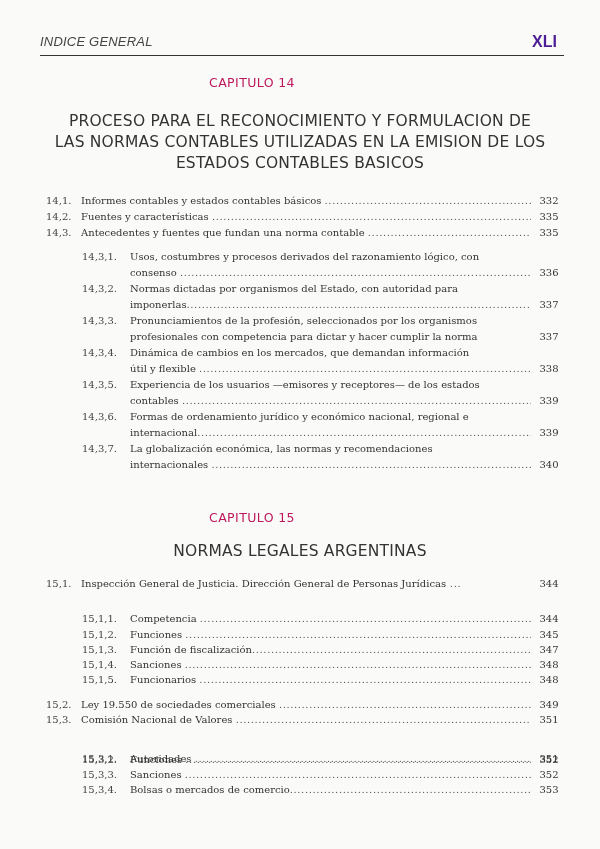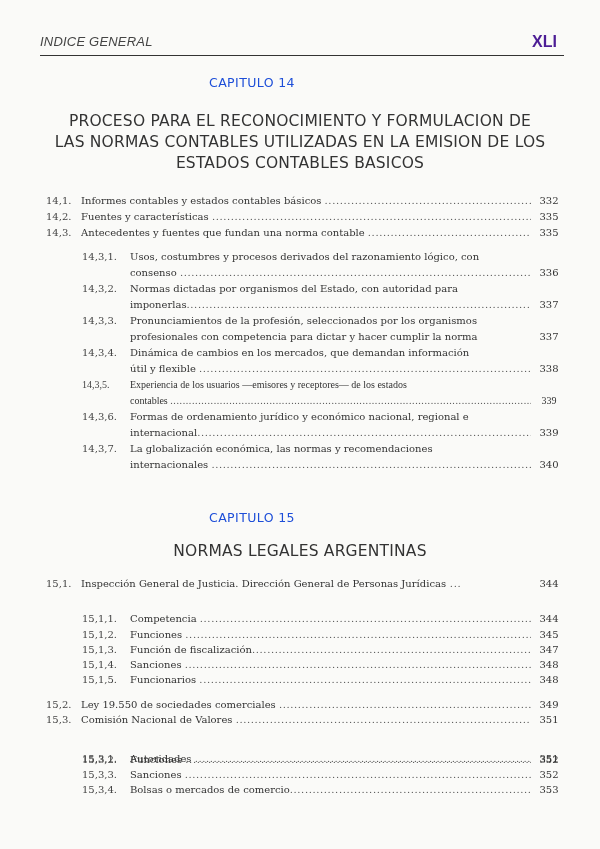--- a/index.html
+++ b/index.html
@@ -50,21 +50,21 @@
       border-top: 1.5px solid #333;
     }
     .chapter-label {
       position: absolute;
       left: 0;
       width: 504px;
       text-align: center;
       font-family: "DejaVu Sans", sans-serif;
       font-size: 12.5px;
       letter-spacing: 0.4px;
-      color: #1d4ed8;
+      color: #be185d;
     }
     .chapter-title {
       position: absolute;
       left: 0;
       width: 600px;
       text-align: center;
       font-family: "DejaVu Sans", sans-serif;
       font-size: 15.5px;
       line-height: 21px;
       letter-spacing: 0.2px;
@@ -158,21 +158,21 @@
   <span class="toc-page" style="top:16px;">337</span>
 </div>
 
 <div class="toc-row" style="top:345px; height:32px;">
   <span class="toc-num" style="left:82px;">14,3,4.</span>
   <span class="toc-text" style="left:130px; width:440px;">Dinámica de cambios en los mercados, que demandan información</span>
   <span class="toc-text" style="left:130px; top:16px; width:401px;"><span>útil y flexible</span> <span class="leader">................................................................................................................................................................................................................</span></span>
   <span class="toc-page" style="top:16px;">338</span>
 </div>
 
-<div class="toc-row" style="top:377px; height:32px;font-family:Liberation Serif, serif;">
+<div class="toc-row" style="top:377px; height:32px;">
   <span class="toc-num" style="left:82px;">14,3,5.</span>
   <span class="toc-text" style="left:130px; width:440px;">Experiencia de los usuarios —emisores y receptores— de los estados</span>
   <span class="toc-text" style="left:130px; top:16px; width:401px;"><span>contables</span> <span class="leader">................................................................................................................................................................................................................</span></span>
   <span class="toc-page" style="top:16px;">339</span>
 </div>
 
 <div class="toc-row" style="top:409px; height:32px;">
   <span class="toc-num" style="left:82px;">14,3,6.</span>
   <span class="toc-text" style="left:130px; width:440px;">Formas de ordenamiento jurídico y económico nacional, regional e</span>
   <span class="toc-text" style="left:130px; top:16px; width:401px;"><span>internacional</span><span class="leader">................................................................................................................................................................................................................</span></span>

